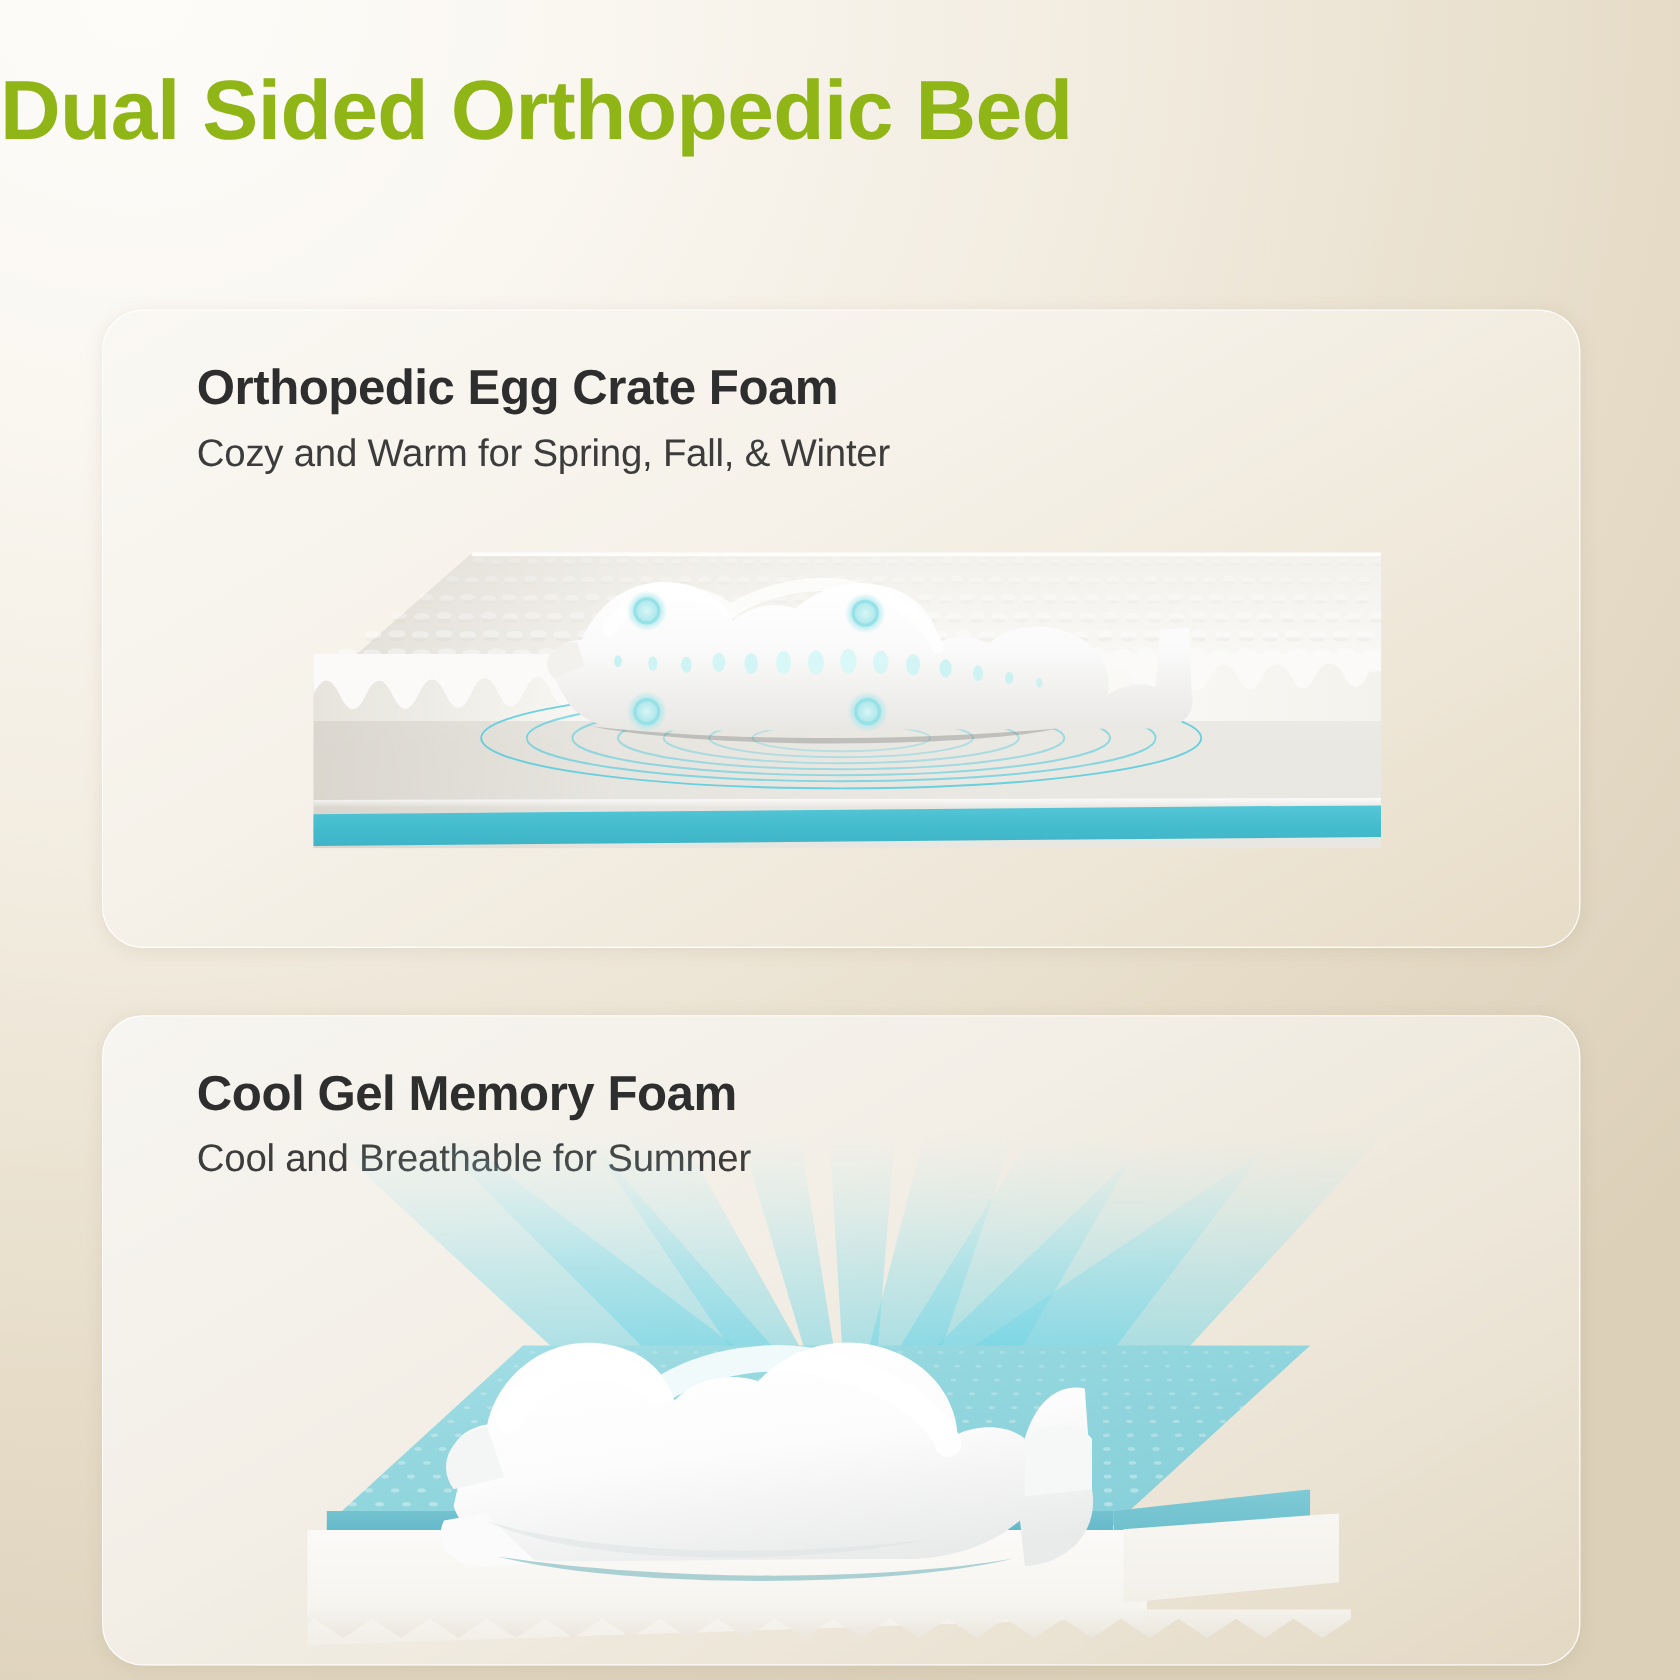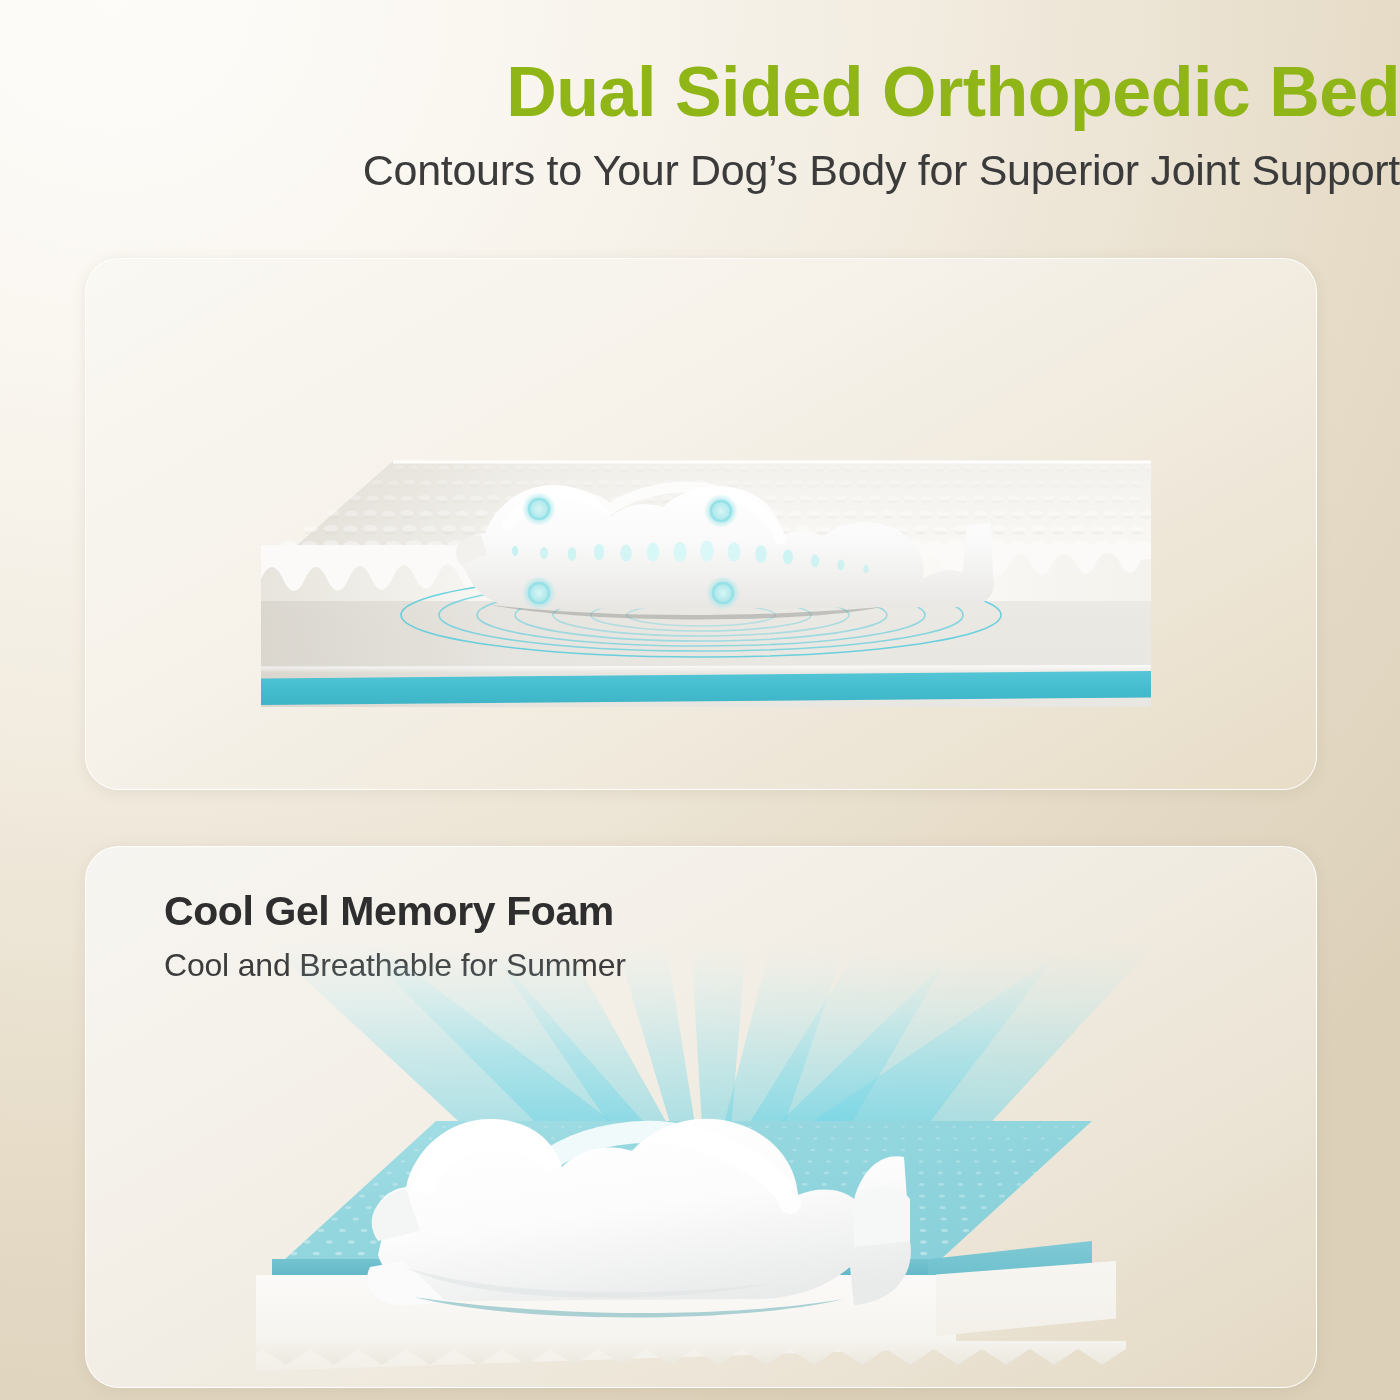--- a/index.html
+++ b/index.html
@@ -9,21 +9,21 @@
     background:#efe8db;
     overflow:hidden;
   }
   .page{
     position:relative;width:1400px;height:1400px;
     background:
       radial-gradient(120% 110% at 8% 0%, #fdfcf9 0%, #faf7f1 22%, #f2ece0 48%, #e6dcc8 75%, #dcd0b9 100%);
   }
 
   
-  .hdr{position:absolute;left:0;right:0;top:56px;text-align:right;}
+  .hdr{position:absolute;left:0;right:0;top:56px;text-align:left;}
   .title{
     font-size:70px;font-weight:700;letter-spacing:-0.5px;
     color:#8fb516;line-height:1.04;margin:0;
   }
   .subtitle{
     font-size:43px;font-weight:300;color:#3b3b3b;
     line-height:1.1;margin:18px 0 0 0;letter-spacing:-0.3px;
   }
 
   
@@ -121,25 +121,28 @@
   }
   .scallop{position:absolute;left:20px;top:398px;width:870px;height:46px;}
 </style>
 </head>
 <body>
 
 <div class="page">
 
   <div class="hdr">
     <h1 class="title">Dual Sided Orthopedic Bed</h1>
-    <p class="subtitle">Contours to Your Dog’s Body for Superior Joint Support</p>
   </div>
 
   <div class="card" id="card1">
 
+    <div class="card-head">
+      <h2 class="card-title">Orthopedic Egg Crate Foam</h2>
+      <p class="card-sub">Cozy and Warm for Spring, Fall, &amp; Winter</p>
+    </div>
 
     <div class="stage">
       <div class="ec-wrap">
 
         <div class="ec-top">
           <svg viewBox="0 0 890 124" width="890" height="124">
             <defs>
               <linearGradient id="topG" x1="0" y1="0" x2="0" y2="1">
                 <stop offset="0" stop-color="#f3f1ec"></stop>
                 <stop offset="1" stop-color="#fbfaf8"></stop>

